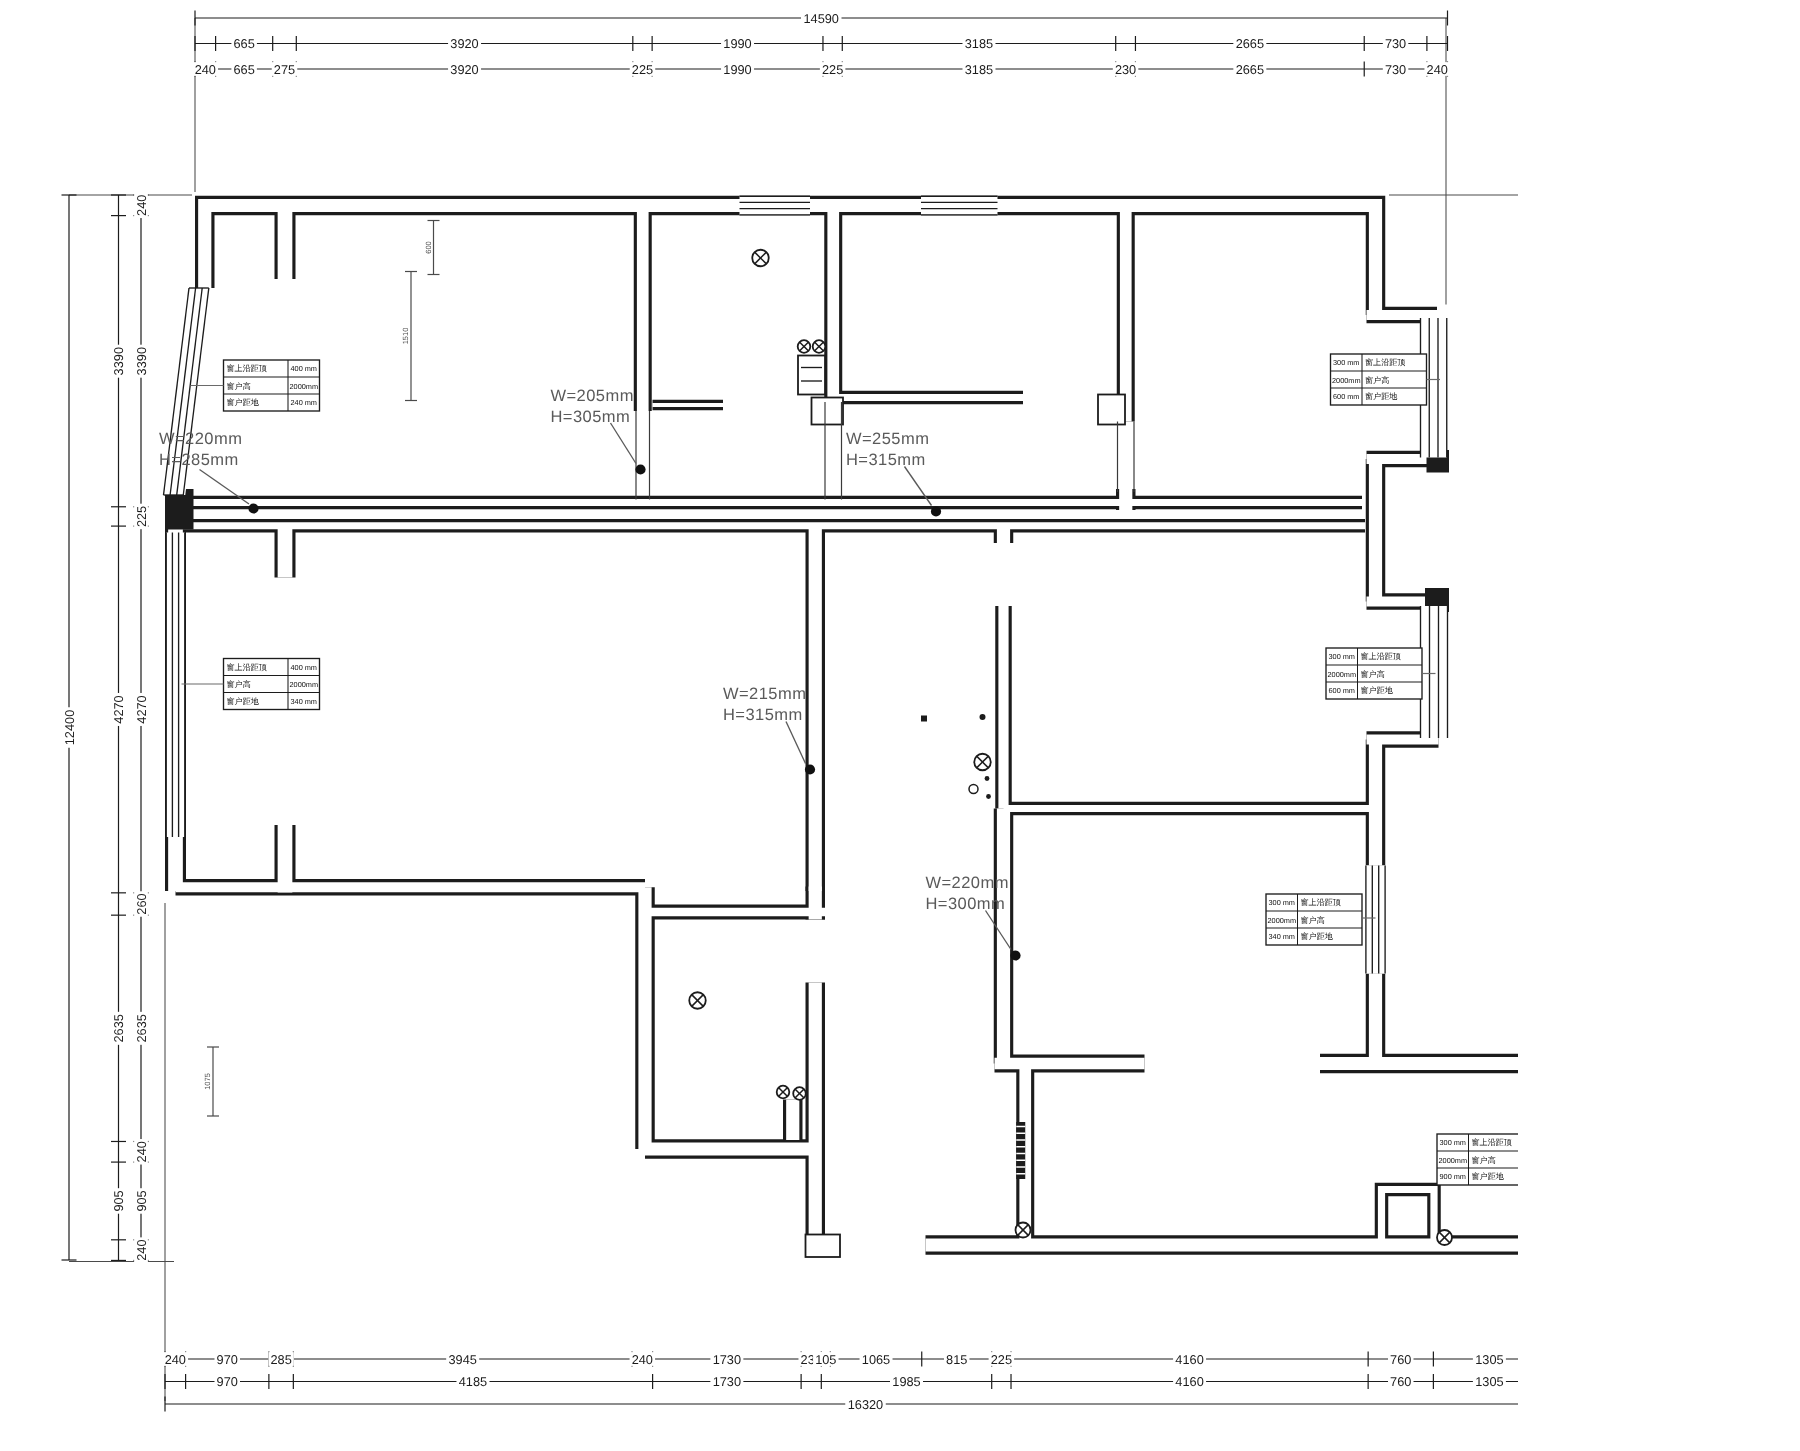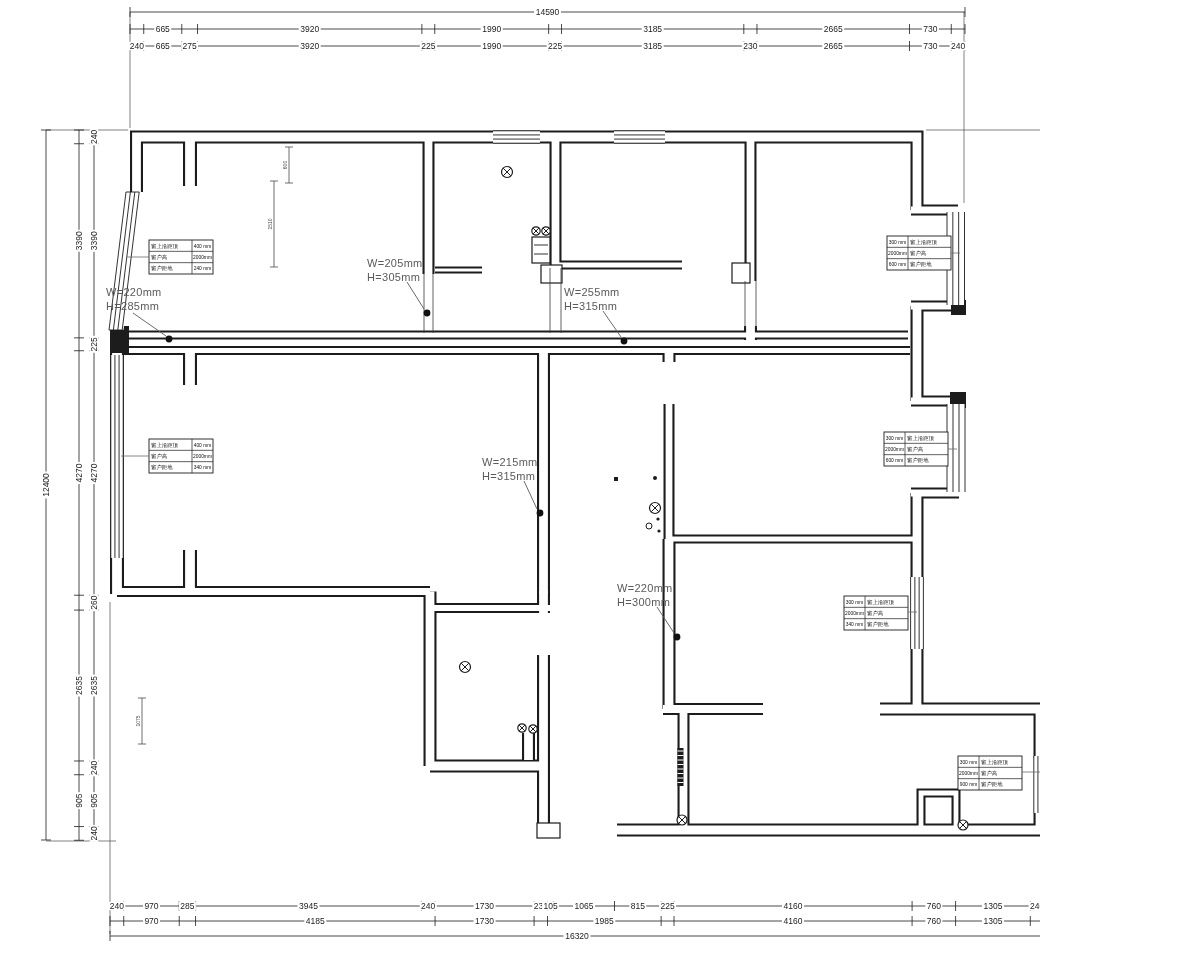--- a/index.html
+++ b/index.html
@@ -1,16 +1,16 @@
 <!DOCTYPE html>
 <html><head>
 <meta charset="utf-8">
 <style>
   html,body{margin:0;padding:0;background:#ffffff;}
-  .sheet{position:relative;width:1012px;height:967px;background:#ffffff;overflow:hidden;padding-left:28px;}
+  .sheet{position:relative;width:1012px;height:967px;background:#ffffff;overflow:hidden;}
   svg{position:absolute;left:0;top:0;}
   text{font-family:"Liberation Sans","DejaVu Sans",sans-serif;}
 </style>
 </head>
 <body>
 
 <div class="sheet">
   <svg id="plan" width="1200" height="967" viewBox="0 0 1200 967">
       <line x1="130" y1="12" x2="130" y2="128" stroke="#4a4a4a" stroke-width="0.7"></line>
       <line x1="964" y1="12" x2="964" y2="203" stroke="#4a4a4a" stroke-width="0.7"></line>

